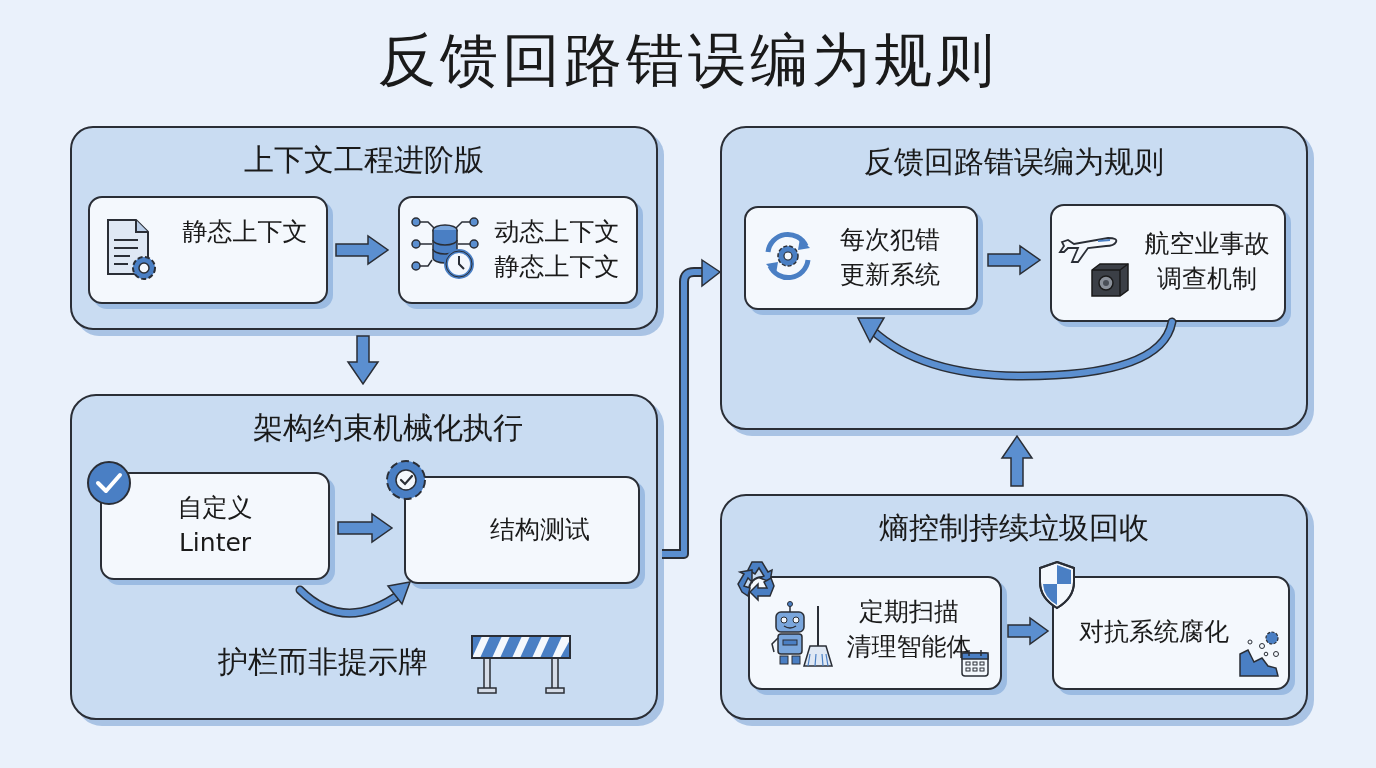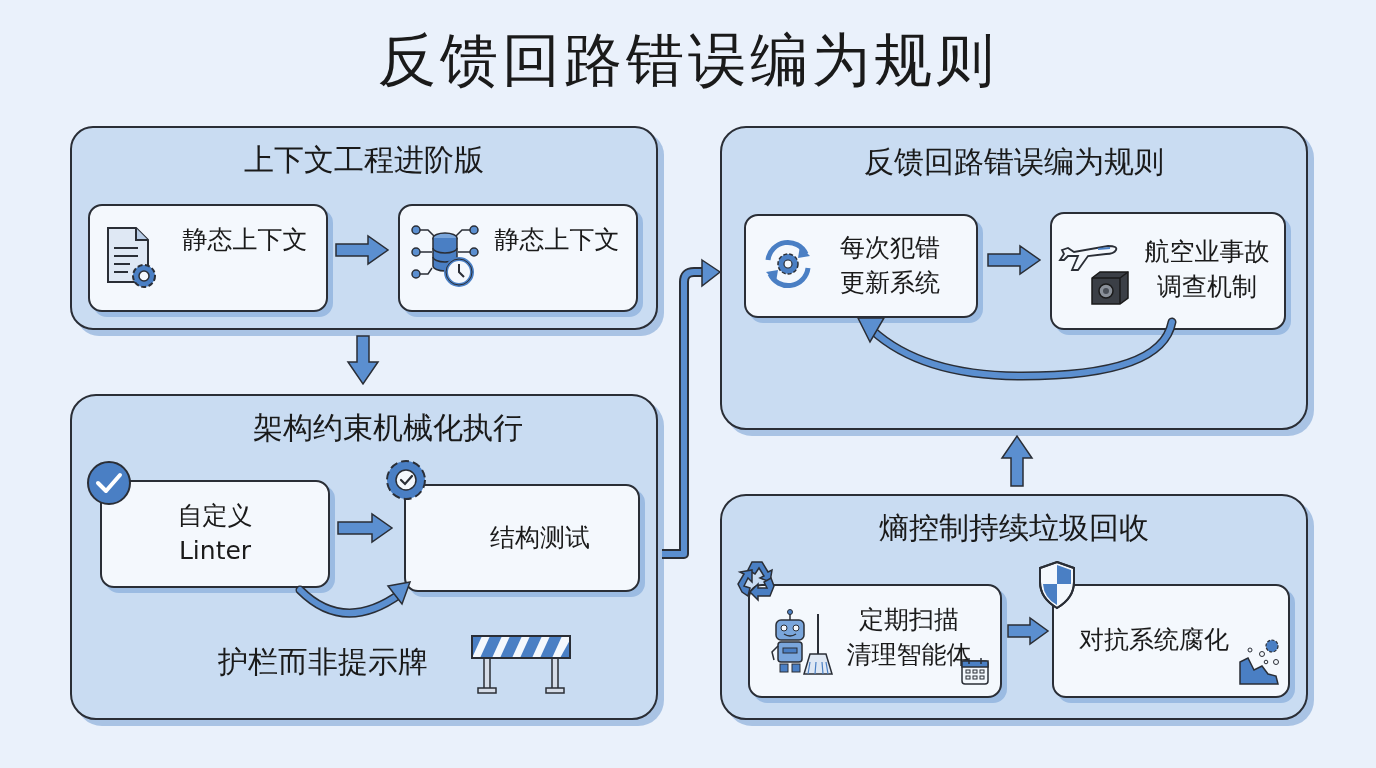--- a/index.html
+++ b/index.html
@@ -4,21 +4,21 @@
 <style>
   html,body{margin:0;padding:0;}
   body{width:1376px;height:768px;background:#eaf1fb;position:relative;overflow:hidden;
        font-family:"DejaVu Sans","Liberation Sans",sans-serif;color:#1a1a1a;}
   .title{position:absolute;left:0;top:22px;width:1376px;text-align:center;font-size:58px;
          letter-spacing:4px;font-weight:400;}
   .panel{position:absolute;background:#c9dcf2;border:2.5px solid #2a2e36;border-radius:26px;
          box-shadow:6px 6px 0 #a9c3e4;}
   .panel-title{position:absolute;left:0;right:0;text-align:center;font-size:30px;}
   .card{position:absolute;background:#f4f8fd;border:2.5px solid #2a2e36;border-radius:14px;
-        box-shadow:5px 5px 0 #9bbbe2;margin-top:8px;}
+        box-shadow:5px 5px 0 #9bbbe2;}
   .card-text{position:absolute;font-size:25px;line-height:35px;text-align:center;}
   .icon{position:absolute;}
   svg{overflow:visible;}
   .arr{position:absolute;}
 </style>
 </head>
 <body>
 
 <div class="title">反馈回路错误编为规则</div>
 
@@ -68,20 +68,21 @@
         </g>
         <ellipse cx="35" cy="16" rx="12" ry="5" fill="#7aa6dc" stroke="#2a2e36" stroke-width="1.5"></ellipse>
         <path d="M23 16 V44 A12 5 0 0 0 47 44 V16" fill="#4a7fc4" stroke="#2a2e36" stroke-width="1.5"></path>
         <path d="M23 26 A12 5 0 0 0 47 26 M23 35 A12 5 0 0 0 47 35" fill="none" stroke="#2a2e36" stroke-width="1.5"></path>
         <circle cx="49" cy="50" r="13" fill="#f4f8fd" stroke="#4a7fc4" stroke-width="4"></circle>
         <circle cx="49" cy="50" r="13" fill="none" stroke="#2a2e36" stroke-width="1"></circle>
         <path d="M49 42 V50 L54 55" fill="none" stroke="#2a2e36" stroke-width="2"></path>
       </svg>
     </div>
     <div class="card-text" style="left:84px;top:16px;width:146px;">
+      <div>动态上下文</div>
       <div>静态上下文</div>
     </div>
   </div>
 </div>
 
 <div class="arr" style="left:346px;top:334px;">
   <svg width="34" height="52">
       <path d="M11 2 H23 V28 H32 L17 50 L2 28 H11 Z" fill="#5b8fd0" stroke="#2a2e36" stroke-width="1.5"></path>
     </svg>
 </div>

